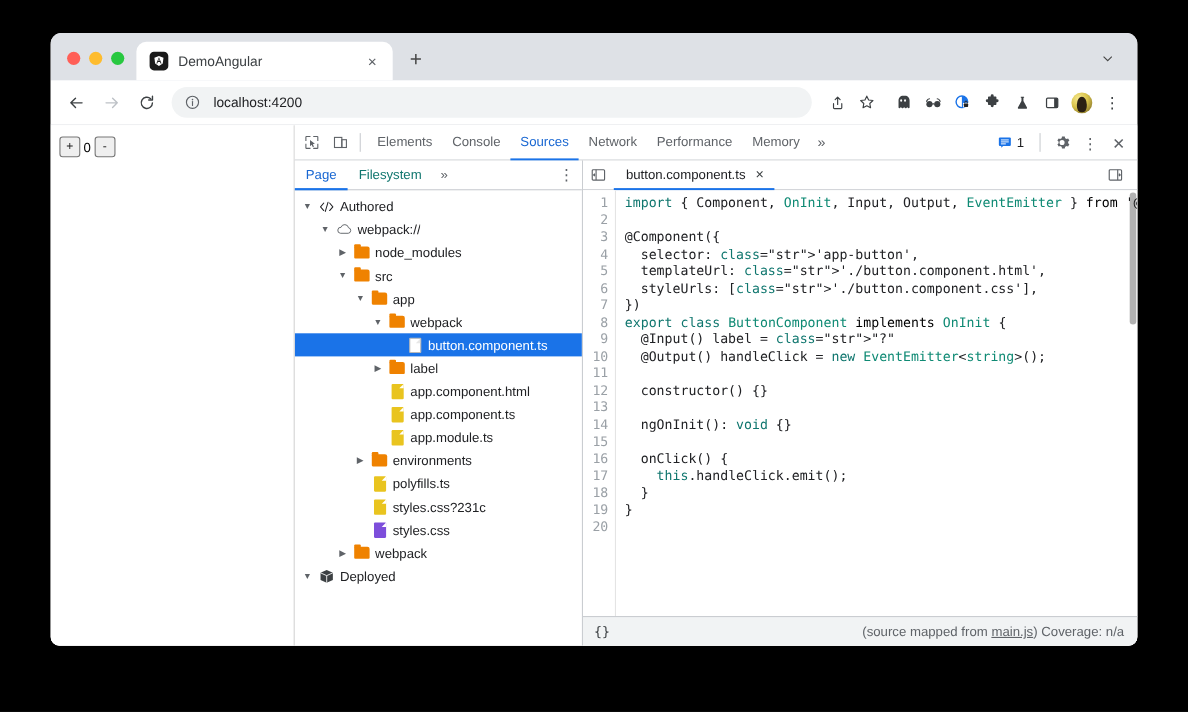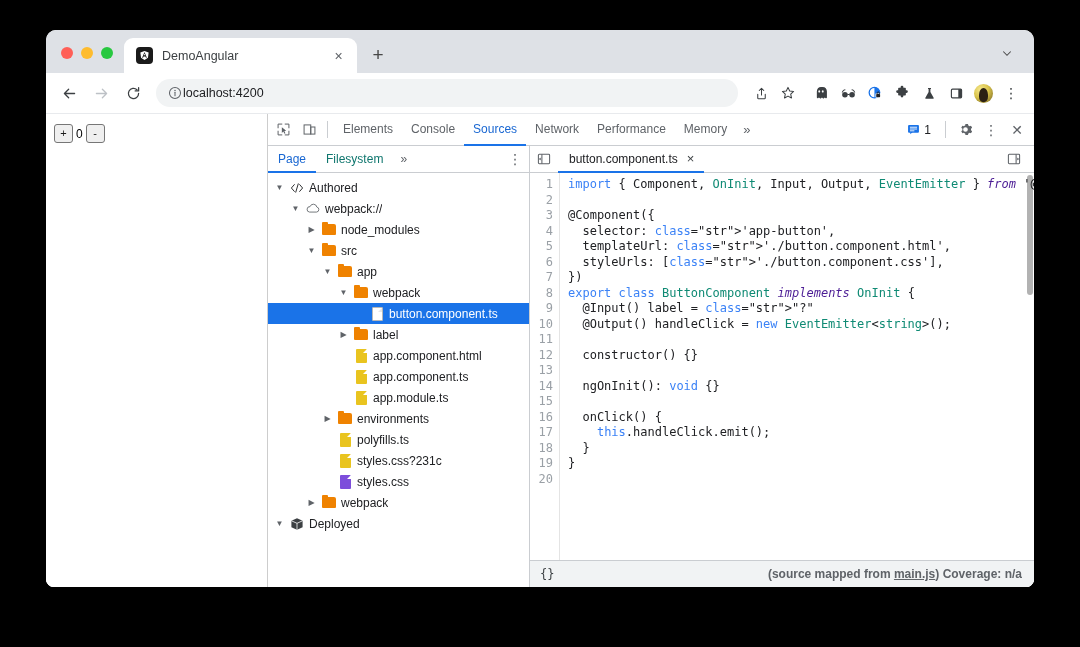--- a/index.html
+++ b/index.html
@@ -96,21 +96,21 @@
   }
   .navbtn.disabled { color: #bdc1c6; }
   .omnibox {
     flex: 1;
     height: 28px;
     background: #f1f3f4;
     border-radius: 14px;
     display: flex; align-items: center;
     padding: 0 14px 0 12px;
     margin: 0 8px 0 6px;
-    gap: 1px;
+    gap: 12px;
   }
   .omnibox .url {
     font-size: 12.5px; color: #202124;
     white-space: nowrap; overflow: hidden;
   }
   .toolbar-icons { display: flex; align-items: center; gap: 1px; }
   .ticon {
     width: 26px; height: 26px;
     display:flex; align-items:center; justify-content:center;
     color:#3c4043; flex:none;
@@ -310,43 +310,43 @@
   .gutter div { height: 15.5px; }
   .code {
     flex: 1;
     padding: 4px 0 0 8px;
     overflow: hidden;
     white-space: pre;
     color: #202124;
     min-width: 0;
   }
   .code div { height: 15.5px; }
-  .kw  { color: #3b82f6; }           
+  .kw  { color: #0f766e; }           
   .cls { color: #0f8a74; }           
-  .iface{ color: #4c1d95; font-style: italic; }
+  .iface{ color: #000000; }
 
   .v-scroll {
     position:absolute; right:0; top:0; bottom:0; width:8px;
   }
   .v-thumb {
     position:absolute; right:1px; top:2px; width:6px; height:120px;
     background: rgba(0,0,0,.30); border-radius: 3px;
   }
 
   .status-bar {
     height: 27px;
     border-top: 1px solid #cacdd1;
     background: #f1f3f4;
     display:flex; align-items:center;
     padding: 0 12px 0 10px;
     font-size: 12px; color:#5f6368;
     font-family: "Liberation Sans", sans-serif;
   }
   .pretty { font-family: "DejaVu Sans Mono", monospace; color:#3c4043; font-size:12px;}
-  .status-right { margin-left:auto;font-weight:bold; }
+  .status-right { margin-left:auto; }
   .status-right a { color:#5f6368; text-decoration: underline; }
 </style>
 </head>
 <body>
 
 <div id="root">
   <div class="browser">
 
     <div class="tabstrip">
       <div class="traffic">

